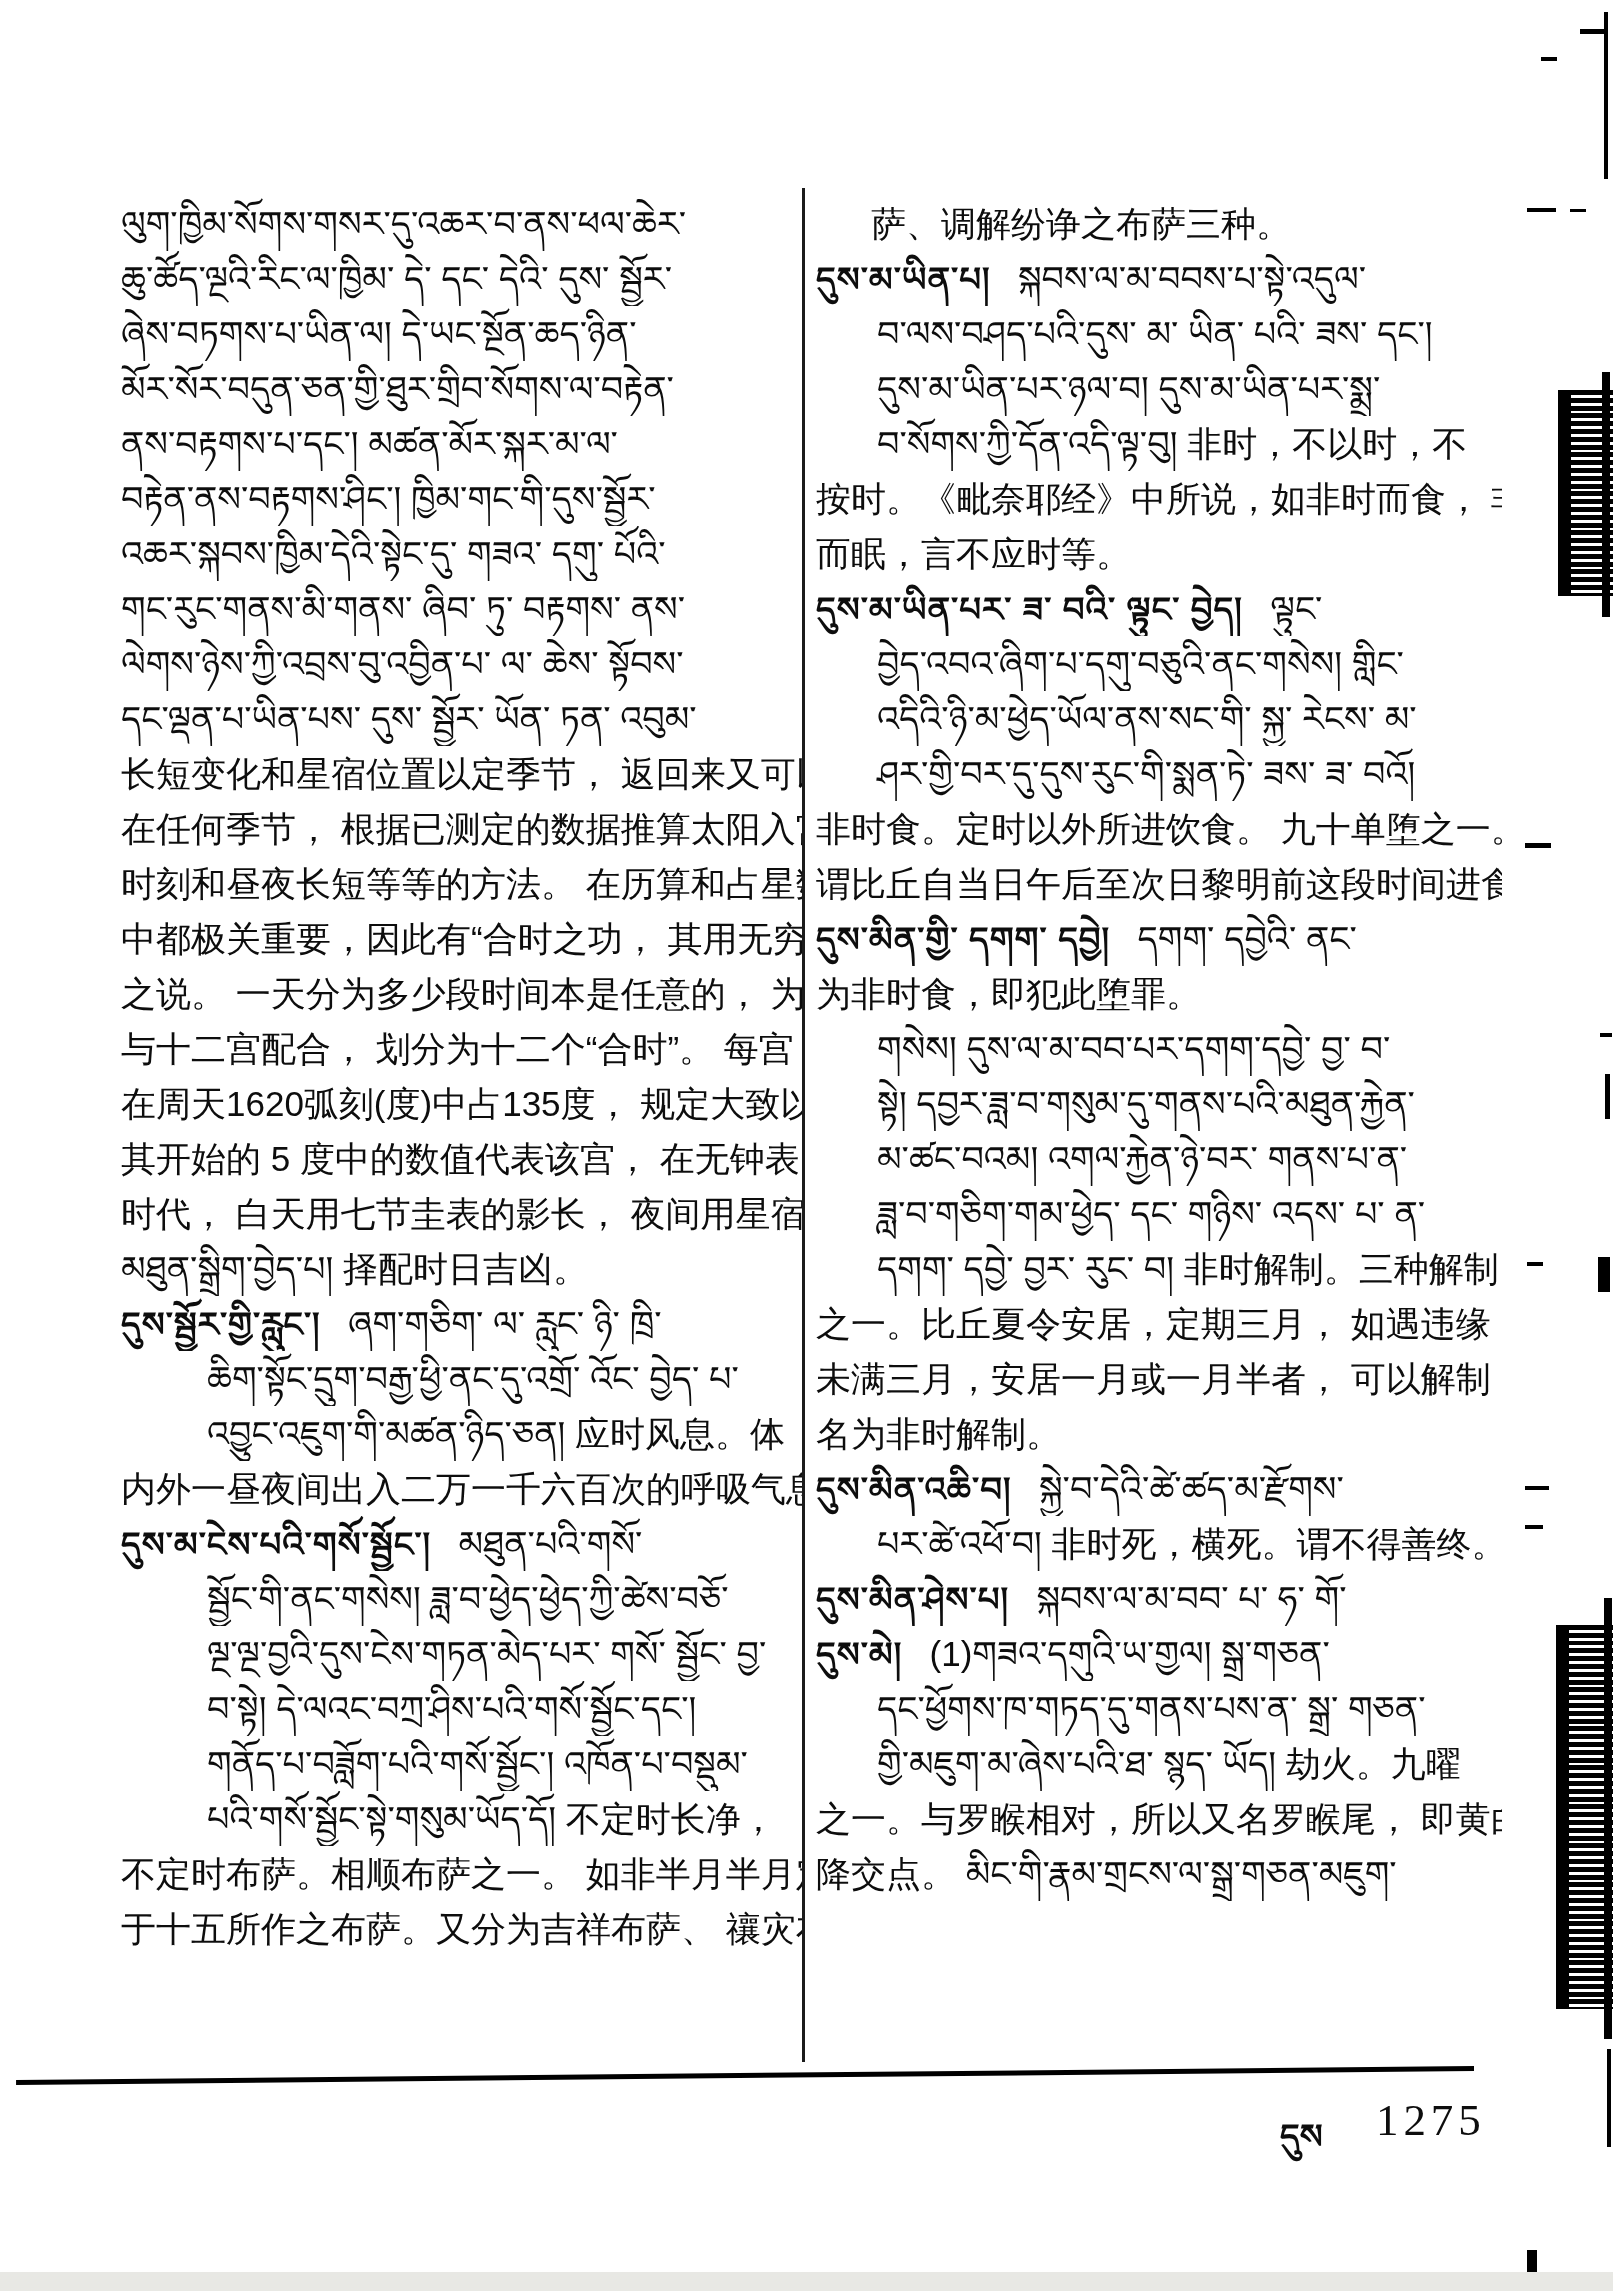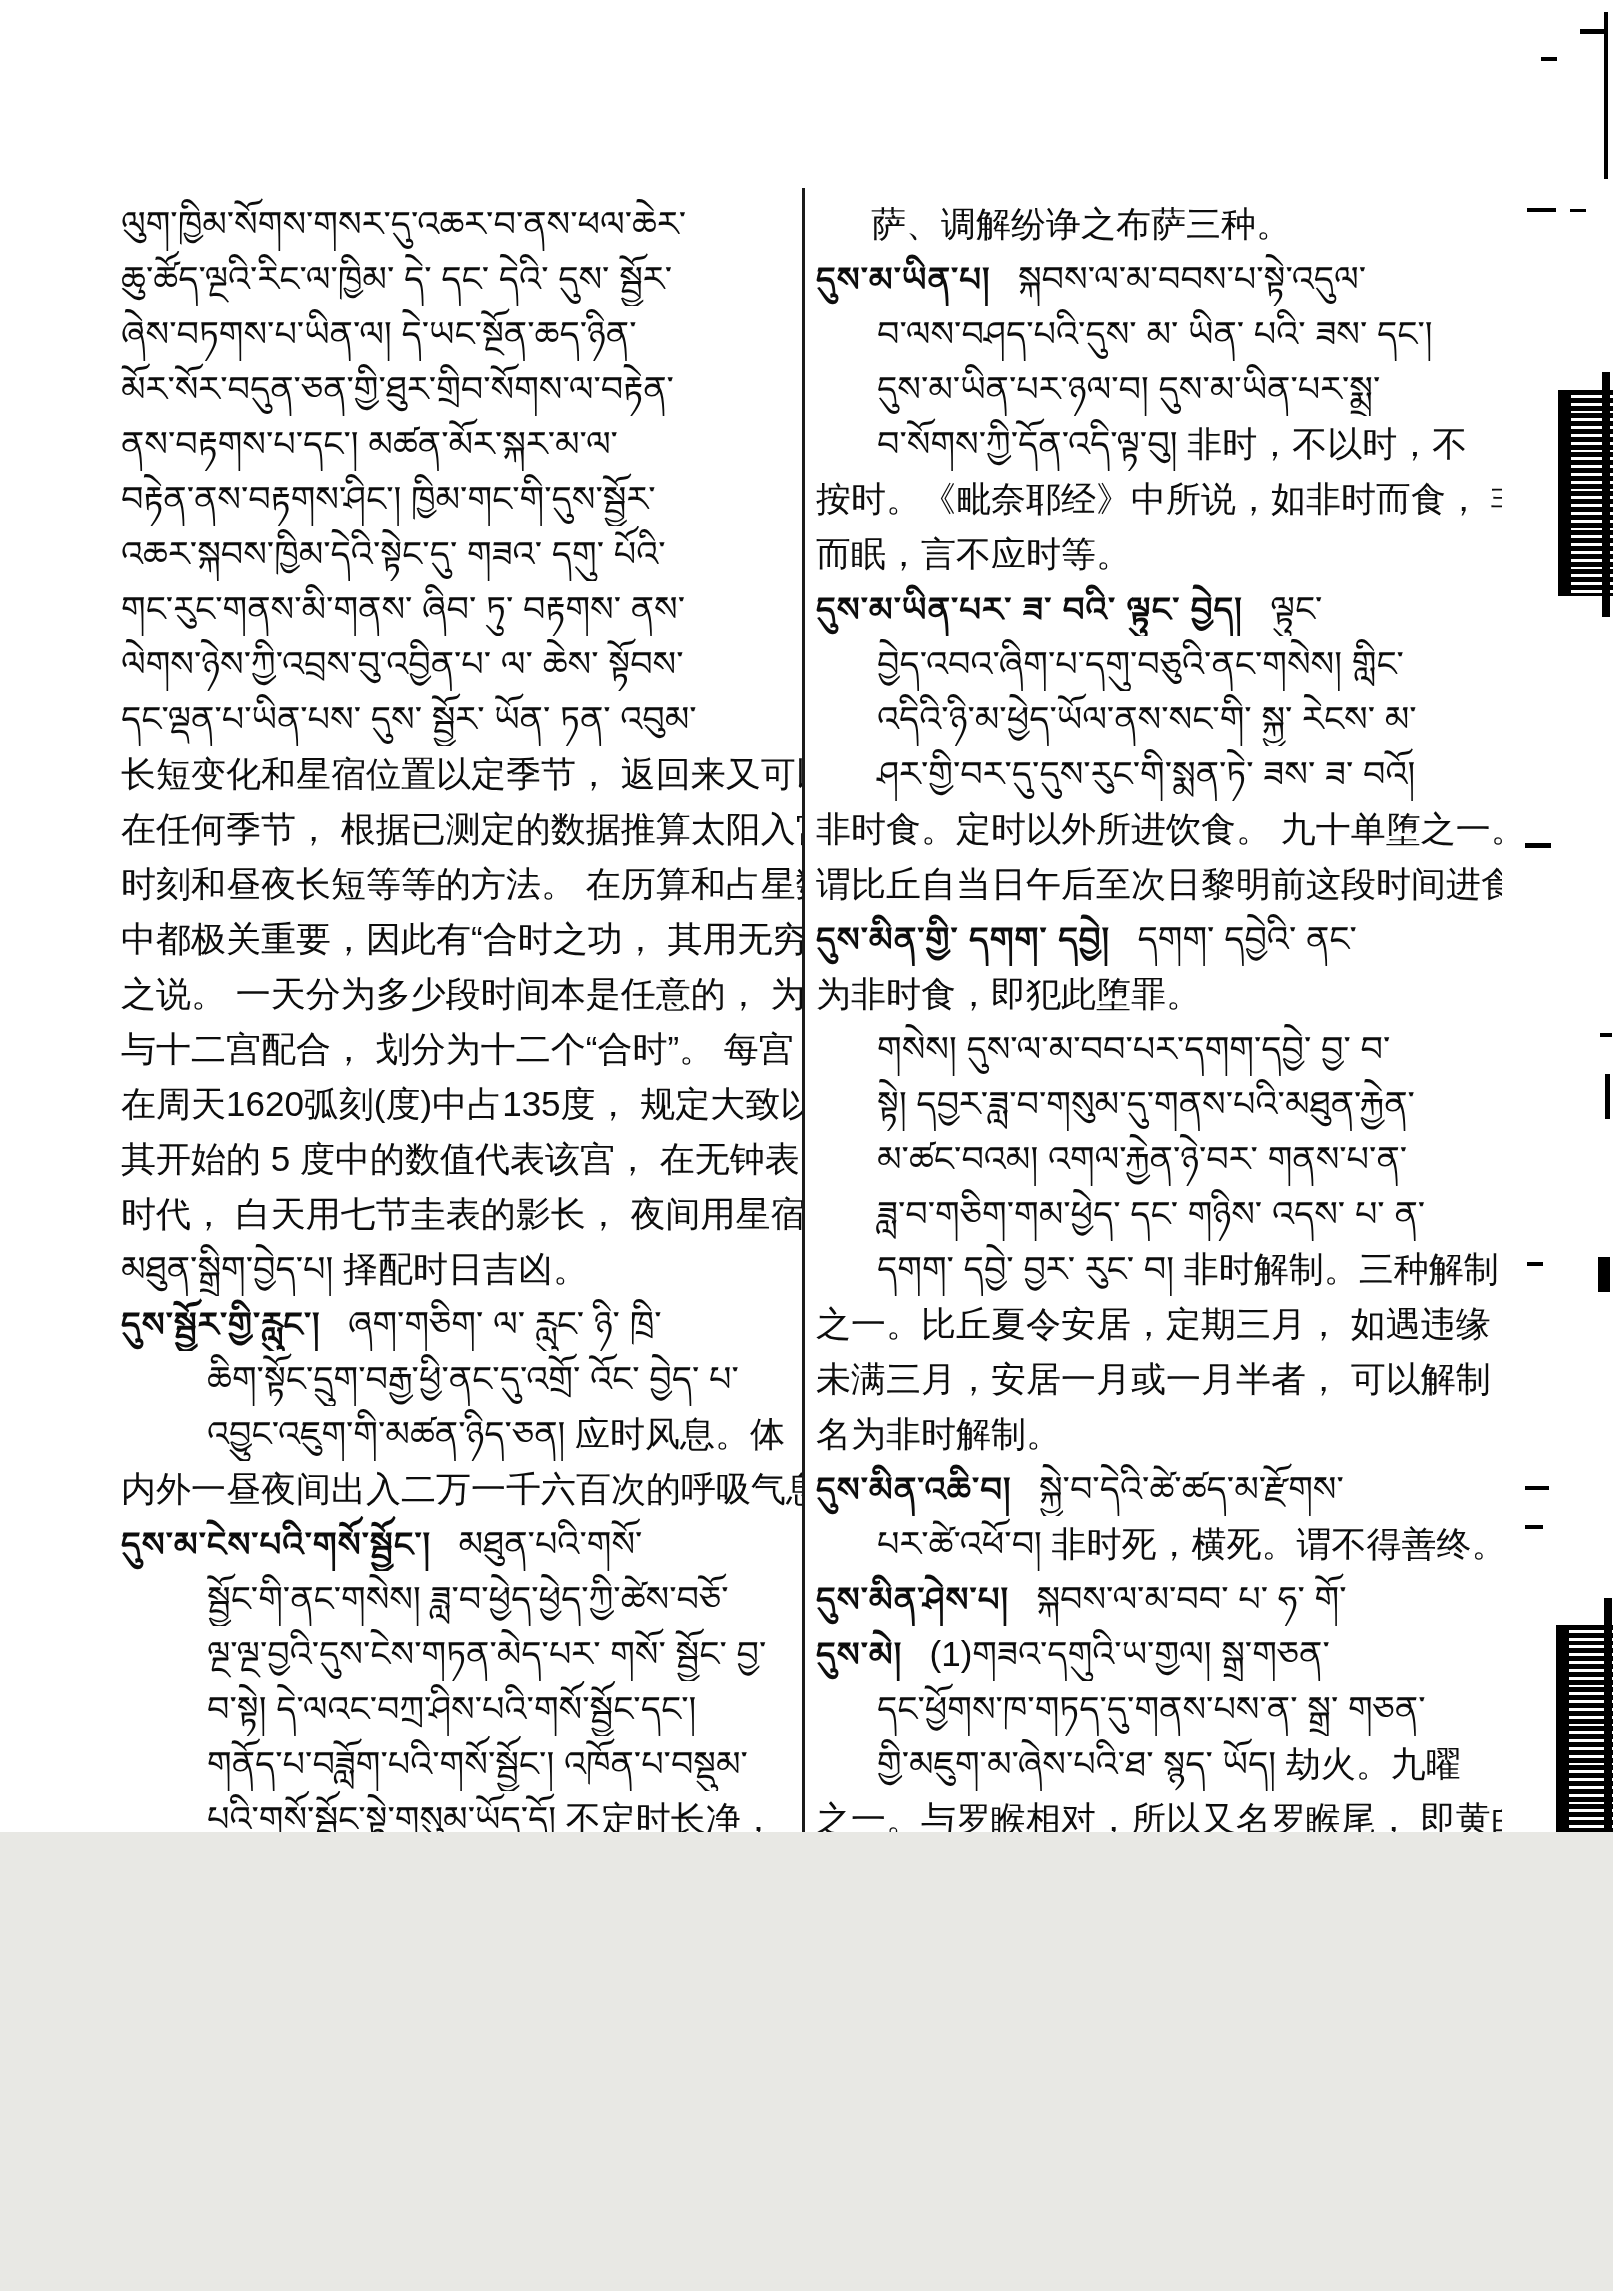--- a/index.html
+++ b/index.html
@@ -1,18 +1,18 @@
 <!DOCTYPE html>
 <html><head>
 <meta charset="utf-8">
 <style>
   html,body{margin:0;padding:0;background:#e8e8e4;}
   .page{
     position:relative;
-    width:1613px;height:1832px;
+    width:1613px;height:2272px;
     background:#ffffff;
     overflow:hidden;
     font-family:"Liberation Sans","DejaVu Sans",sans-serif;
     color:#0d0d0d;
   }
   .col{position:absolute;top:196px;}
   .col-left{left:121px;width:681px;}
   .col-right{left:816px;width:686px;}
   .line{
     height:55px;line-height:55px;
@@ -36,21 +36,21 @@
     width:2.9px;height:1874px;background:#1b1b1b;
   }
   .bottom-rule{
     position:absolute;left:15.7px;top:2066px;
     width:1458px;height:4.9px;background:#000;
     transform:rotate(-0.55deg);transform-origin:right center;
   }
   .footer{position:absolute;top:2094px;left:0;width:100%;height:69px;}
   .footer-bo{
     position:absolute;left:1280px;top:3.9px;
-    font-size:39px;font-weight:700;
+    font-size:34px;font-weight:700;
   }
   .footer-num{
     position:absolute;left:1376px;top:0px;
     font-family:"Liberation Serif","DejaVu Serif",serif;
     font-size:45px;font-weight:400;letter-spacing:4.9px;
   }
   .art{position:absolute;background:#000;}
   .art.stripes{
     background:repeating-linear-gradient(180deg,#000 0 4.9px,#fff 4.9px 7.8px);
     border-left:13.7px solid #000;

